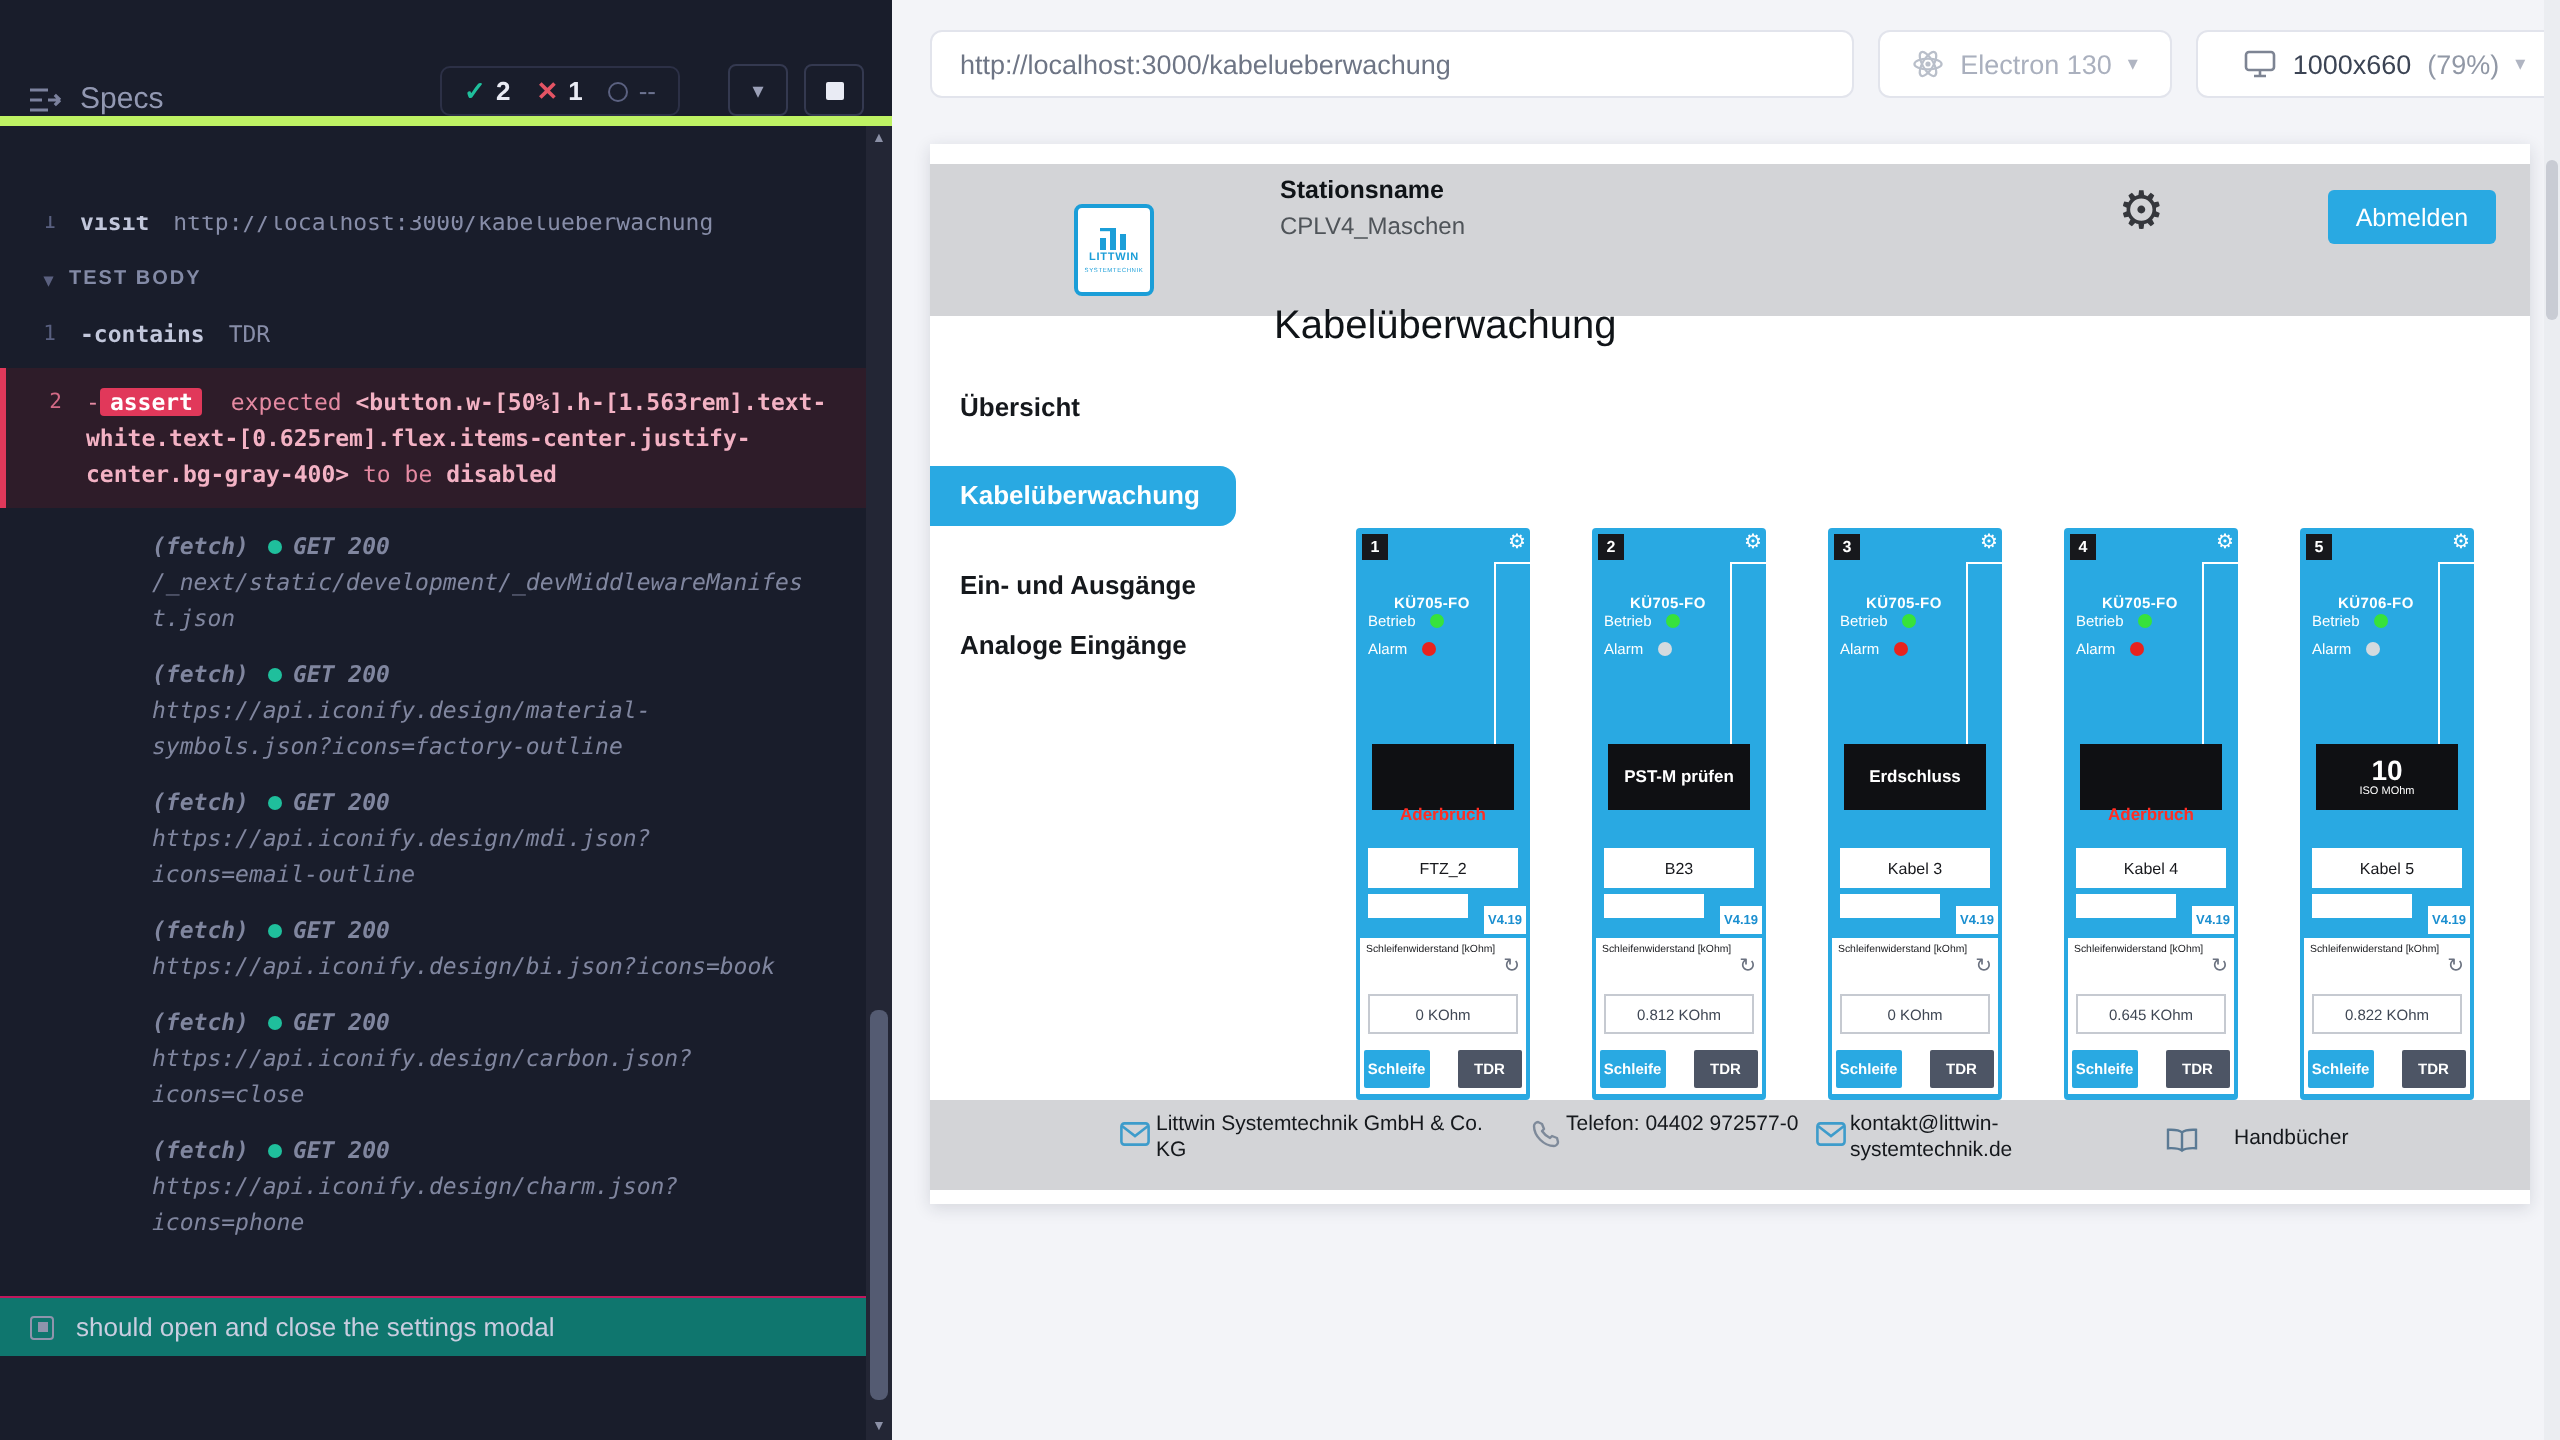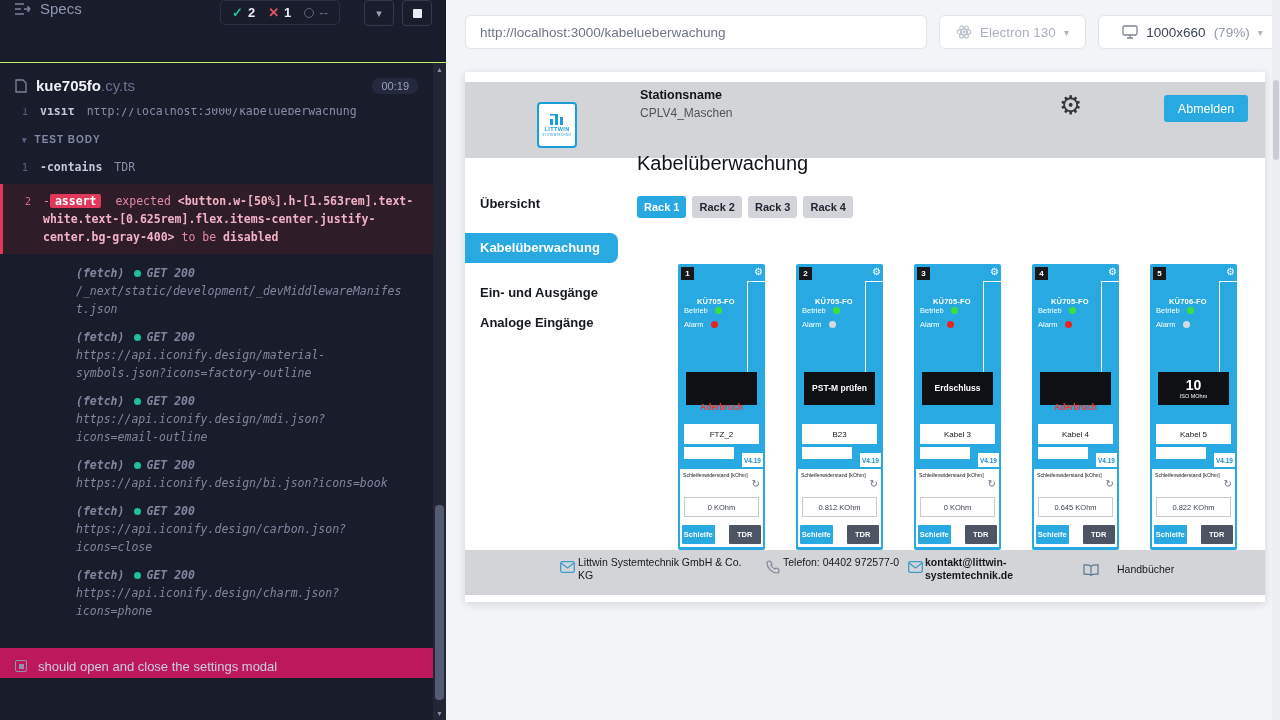--- a/index.html
+++ b/index.html
@@ -2,21 +2,21 @@
 <html><head>
 <meta charset="utf-8">
 <style>
   * { box-sizing: border-box; margin: 0; padding: 0; }
   html,body { width:1280px; height:720px; overflow:hidden; }
   body { font-family: "Liberation Sans", sans-serif; }
   #root { position:relative; width:1280px; height:720px; background:#f3f4f8; overflow:hidden; }
 
   
   #reporter { position:absolute; left:0; top:0; width:446px; height:720px; background:#191d2b; color:#9ba0b8; }
-  .rep-header { position:absolute; left:0; top:0; width:446px; height:63px; border-bottom:1px solid #bef264; display:flex; align-items:flex-start; padding:0 14px; }
+  .rep-header { position:absolute; left:0; top:0; width:446px; height:63px; border-bottom:5px solid #bef264; display:flex; align-items:flex-end; padding:0 14px; }
   .specs-btn { display:flex; align-items:center; gap:9px; color:#9298b2; font-size:15px; }
   .stats { margin-left:auto; margin-right:16px; display:flex; align-items:center; gap:13px; border:1px solid #2c3046; border-radius:5px; padding:4px 11px; font-size:13px; }
   .stat { display:flex; align-items:center; gap:5px; }
   .ic-pass { color:#1fbf9c; font-weight:bold; }
   .ic-fail { color:#e45464; font-weight:bold; }
   .st-num { color:#e9ebf4; font-weight:bold; }
   .st-num.dim { color:#6d7390; font-weight:normal; }
   .ic-pend { width:10px; height:10px; border:1.5px solid #5b6180; border-radius:50%; display:inline-block; }
   .icon-btn { width:30px; height:26px; border:1px solid #343950; border-radius:4px; display:flex; align-items:center; justify-content:center; margin-left:8px; color:#9ba0b8; font-size:11px; cursor:pointer; }
   .stop-sq { width:9px; height:9px; background:#e9ebf4; border-radius:1px; }
@@ -44,21 +44,21 @@
   .assert-strong { font-weight:bold; color:#f3b2c4; }
 
   .fetch { display:flex; margin-top:10px; }
   .fetch-body { flex:1; min-width:0; padding:0 26px 0 36px; font-style:italic; color:#80869f; }
   .fetch-line1 { display:flex; align-items:center; }
   .fetch-label { font-weight:600; }
   .net-dot { flex:none; width:7px; height:7px; border-radius:50%; background:#1fbf9c; margin:0 5px 0 10px; }
   .fetch-status { font-weight:600; }
   .fetch-url { overflow-wrap:break-word; }
 
-  .next-test { position:absolute; left:0; top:648px; width:433px; height:30px; border-top:6px solid #be185d; display:flex; align-items:center; gap:11px; padding:0 15px; font-size:13px; color:#c9cde0; background:#be185d; }
+  .next-test { position:absolute; left:0; top:648px; width:433px; height:30px; border-top:1px solid #be185d; display:flex; align-items:center; gap:11px; padding:0 15px; font-size:13px; color:#c9cde0; background:#0f766e; }
   .next-icon { flex:none; width:12px; height:12px; border:1.5px solid #8f94ac; border-radius:2px; display:flex; align-items:center; justify-content:center; }
   .next-icon i { display:block; width:5px; height:5px; background:#8f94ac; }
 
   .strip { position:absolute; left:433px; top:63px; width:13px; bottom:0; background:#232635; }
   .strip-up { position:absolute; left:0; top:3px; width:13px; text-align:center; font-size:7px; color:#8b90a6; cursor:pointer; }
   .strip-down { position:absolute; left:0; bottom:3px; width:13px; text-align:center; font-size:7px; color:#8b90a6; cursor:pointer; }
   .strip-thumb { position:absolute; left:2px; top:442px; width:9px; height:195px; background:#545b72; border-radius:4px; cursor:pointer; }
 
   
   #stage { position:absolute; left:446px; top:0; right:0; bottom:0; background:#f3f4f8; }
@@ -162,27 +162,20 @@
           </span>
       </div>
       <div class="icon-btn">
           <span>▾</span>
         </div>
       <div class="icon-btn">
           <span class="stop-sq"></span>
         </div>
     </div>
 
-    <div class="spec-row">
-      <svg width="12" height="14" viewBox="0 0 12 14">
-          <path d="M1 1h7l3 3v9H1z" fill="none" stroke="#7c829e" stroke-width="1.3"></path>
-        </svg>
-      <span><span class="spec-name">kue705fo</span><span class="spec-ext">.cy.ts</span></span>
-      <span class="timer">00:19</span>
-    </div>
 
     <div class="log">
       <div class="row row-visit">
         <div class="gutter">1</div>
         <div class="cmd">visit</div>
         <div class="arg">http://localhost:3000/kabelueberwachung</div>
       </div>
 
       <div class="section-row">
         <span class="sec-chev">▾</span>
@@ -336,26 +329,20 @@
       <div class="abs app-gear">⚙</div>
       <div class="abs logout">Abmelden</div>
 
       <div class="abs nav-item nav-a">Übersicht</div>
       <div class="abs nav-pill">Kabelüberwachung</div>
       <div class="abs nav-item nav-c">Ein- und Ausgänge</div>
       <div class="abs nav-item nav-d">Analoge Eingänge</div>
 
       <div class="abs page-title">Kabelüberwachung</div>
 
-      <div class="abs tabs">
-        <div class="tab tab-on">Rack 1</div>
-        <div class="tab tab-off">Rack 2</div>
-        <div class="tab tab-off">Rack 3</div>
-        <div class="tab tab-off">Rack 4</div>
-      </div>
 
       <div class="abs cards">
 
         <div class="card">
           <div class="c-num">1</div>
           <div class="c-model">KÜ705-FO</div>
           <div class="c-gear">⚙</div>
           <div class="c-vline"></div>
           <div class="c-hline"></div>
           <div class="c-row c-row1">
@@ -523,21 +510,21 @@
 
         <svg class="f-icon" style="left:301px; top:10px;" width="14" height="14" viewBox="0 0 14 14">
             <path d="M3 1C2 1 1 2 1 3c0 5 5 10 10 10 1 0 2-1 2-2l-.5-2-2.5-1-1 1C7 8 6 7 5 5.5l1-1L5 2 3 1z" fill="none" stroke="#7e8a9a" stroke-width="1.2" stroke-linejoin="round"></path>
           </svg>
         <div class="f-text" style="left:318px; top:6px; width:124px;">Telefon: 04402 972577-0</div>
 
         <svg class="f-icon" style="left:443px; top:11px;" width="15" height="12" viewBox="0 0 15 12">
             <rect x="0.7" y="0.7" width="13.6" height="10.6" rx="1.5" fill="none" stroke="#3e9ccb" stroke-width="1.3"></rect>
             <path d="m1 2 6.5 5L14 2" fill="none" stroke="#3e9ccb" stroke-width="1.3"></path>
           </svg>
-        <div class="f-text" style="left:460px; top:6px; width:92px;font-weight:bold;">kontakt@littwin-systemtechnik.de</div>
+        <div class="f-text" style="left:460px; top:6px; width:92px;">kontakt@littwin-systemtechnik.de</div>
 
         <svg class="f-icon" style="left:618px; top:14px;" width="16" height="13" viewBox="0 0 16 13">
             <path d="M8 2.2C6.5.9 4.5.7 1 .9v9.2c3.5-.2 5.5 0 7 1.2 1.5-1.2 3.5-1.4 7-1.2V.9c-3.5-.2-5.5 0-7 1.3zM8 2.2v9.1" fill="none" stroke="#5b7a94" stroke-width="1.2"></path>
           </svg>
         <div class="f-text" style="left:652px; top:13px;">Handbücher</div>
       </div>
 
       <div class="abs sliver"></div>
     </div>
 

